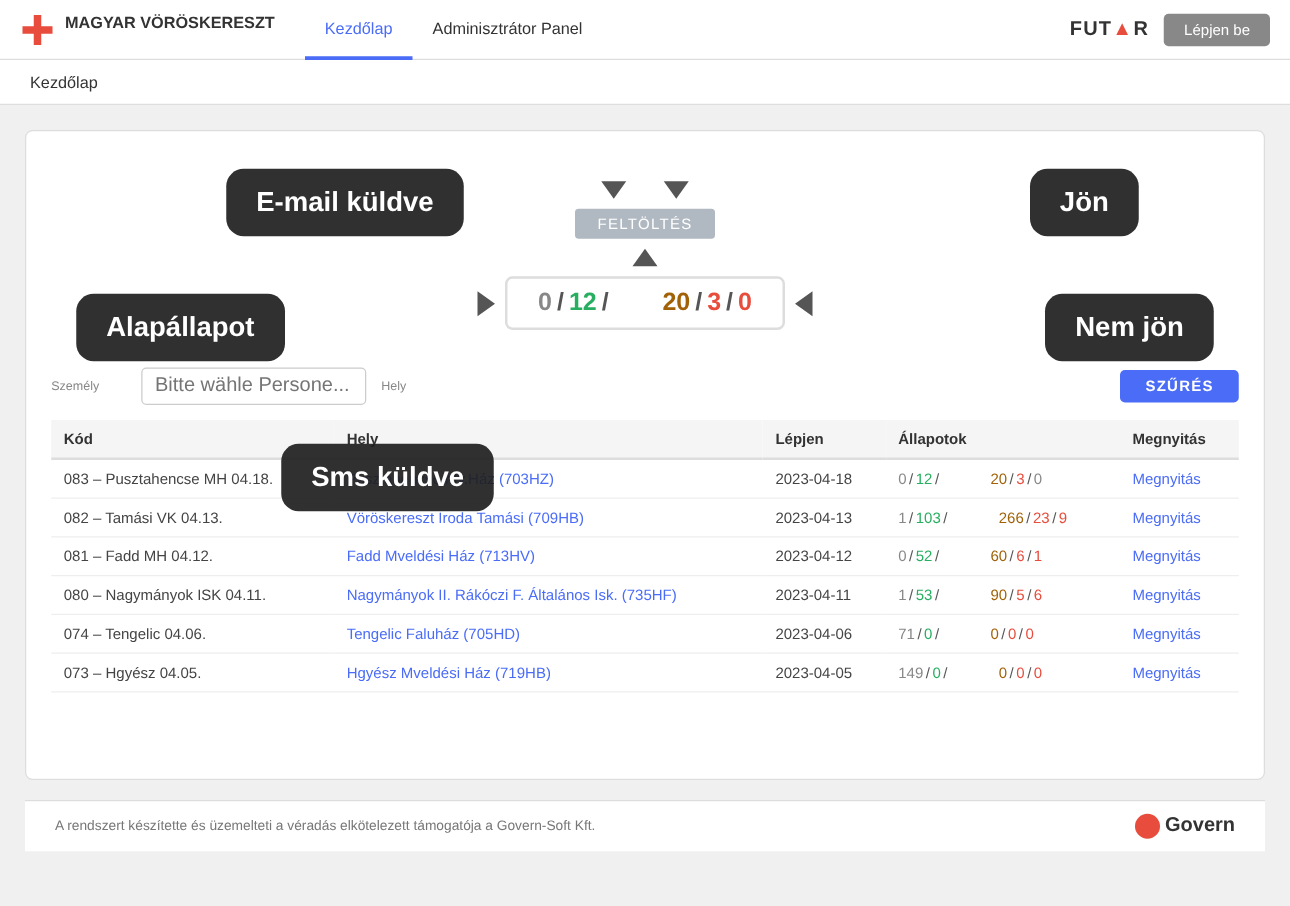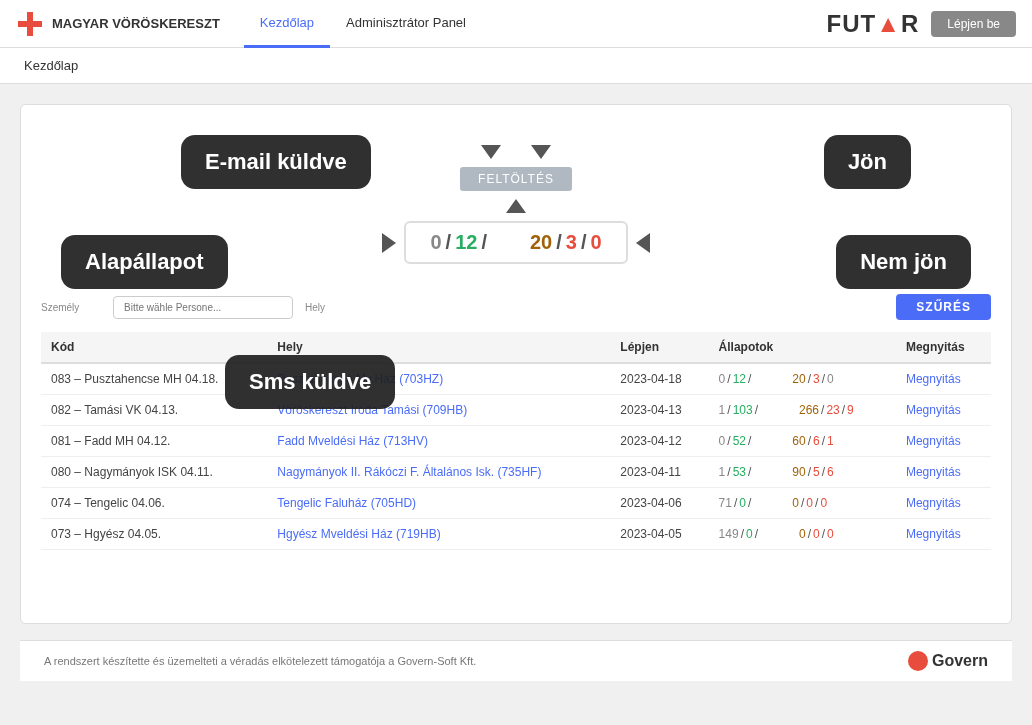--- a/index.html
+++ b/index.html
@@ -10,21 +10,20 @@
       background: #fff;
       border-bottom: 1px solid #ddd;
       display: flex;
       align-items: center;
       padding: 0 16px;
       height: 48px;
       gap: 24px;
     }
     .header-logo {
       display: flex;
-      align-items: center;
       gap: 8px;
       font-weight: bold;
       font-size: 13px;
       color: #333;
     }
     .nav-links {
       display: flex;
       align-items: center;
       gap: 0;
       flex: 1;
@@ -44,21 +43,21 @@
       color: #4a6cf7;
       border-bottom: 3px solid #4a6cf7;
     }
     .header-right {
       display: flex;
       align-items: center;
       gap: 12px;
       margin-left: auto;
     }
     .futar-logo {
-      font-size: 24px;
+      font-size: 16px;
       font-weight: bold;
       letter-spacing: 1px;
       color: #333;
     }
     .futar-logo span {
       color: #e74c3c;
     }
     .login-btn {
       background: #888;
       color: #fff;
@@ -192,21 +191,21 @@
     }
     .filter-label {
       font-size: 10px;
       color: #888;
       min-width: 60px;
     }
     .filter-input {
       border: 1px solid #ccc;
       border-radius: 4px;
       padding: 5px 10px;
-      font-size: 10px;
+      font-size: 16px;
       width: 180px;
       color: #999;
     }
     .szures-btn {
       background: #4a6cf7;
       color: #fff;
       border: none;
       padding: 6px 20px;
       border-radius: 4px;
       cursor: pointer;

